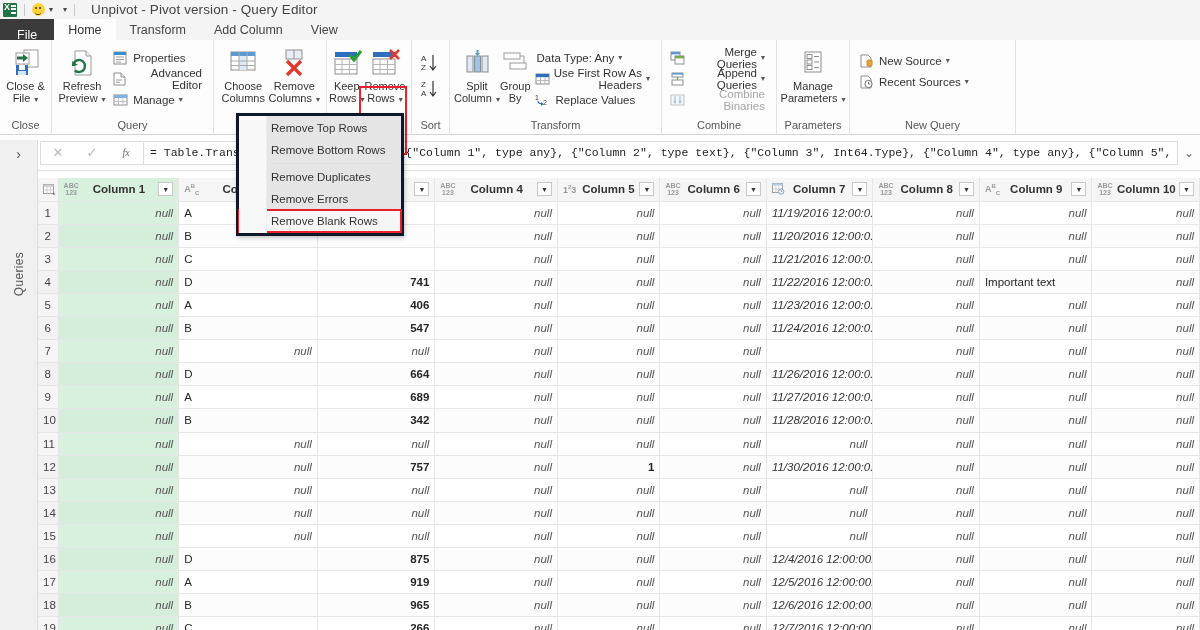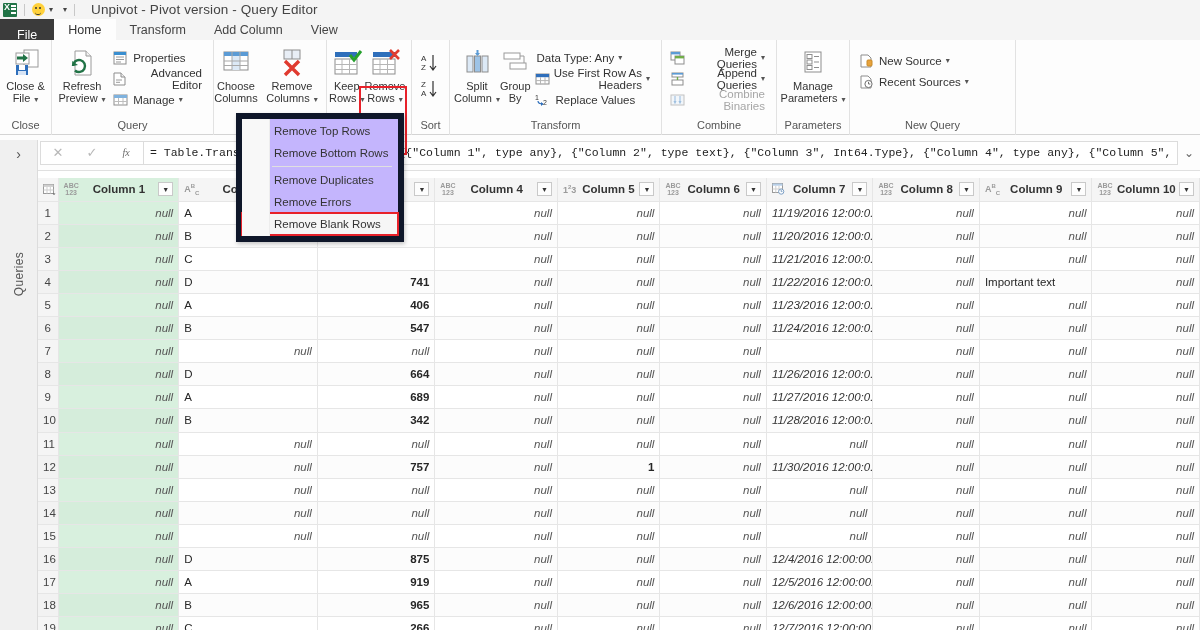--- a/index.html
+++ b/index.html
@@ -83,22 +83,22 @@
   th.corner { width:20px; background:#f5f5f5; }
   td.rownum { width:26px; background:#f5f5f5; text-align:center; color:#444; border-right:1px solid #d8d8d8; font-weight:normal; }
   td.num { text-align:right;font-weight:bold; }
   td.txt { text-align:left; }
   td.nul { text-align:right; font-style:italic; color:#555; }
   td.selcol { background:#d8f0de; }
   tr.alt td { background-image:linear-gradient(rgba(0,0,0,0.012),rgba(0,0,0,0.012)); }
   td.dt { text-align:left; font-style:italic; color:#333; }
 
   
-  .menu { position:absolute; left:236px; top:113px; width:168px; background:#c4b5fd;
-          border:6px solid #0f172a; box-shadow:1px 2px 4px rgba(0,0,0,.22); padding:1px 0; z-index:40; }
+  .menu { position:absolute; left:236px; top:113px; width:168px; background:#e5e5e5;
+          border:3px solid #0f172a; box-shadow:1px 2px 4px rgba(0,0,0,.22); padding:1px 0; z-index:40; }
   .mi { height:22px; display:flex; align-items:center; font-size:11.5px; color:#333; padding-left:2px; }
   .mi .mic { width:24px; display:flex; align-items:center; justify-content:center; }
   .mi .mlb { padding-left:6px; }
   .msep { height:1px; background:#e0e0e0; margin:2px 6px 2px 30px; }
   .mi.hl { outline:2px solid #e8212a; outline-offset:-1px; background:#f6f6f6; }
   .menu-rail { position:absolute; left:0; top:0; bottom:0; width:28px; background:#f8f8f8; border-right:1px solid #ededed; }
 
   svg { display:block; }
 </style>
 </head>
@@ -201,21 +201,21 @@
                 </svg>
             </span>
             <span>Manage</span>
             <span class="caret">▾</span>
           </div>
         </div>
       </div>
       <div class="rgroup-label">Query</div>
     </div>
 
-    <div class="rgroup" style="width:113px;align-items:flex-end;">
+    <div class="rgroup" style="width:113px;">
       <div class="rgroup-body" style="padding-left:4px;">
         <div class="bigbtn">
           <div class="glyph">
             <svg width="32" height="30" viewBox="0 0 32 30">
               <rect x="4" y="4" width="24" height="18" fill="#fff" stroke="#8d8d8d"></rect>
               <rect x="4" y="4" width="24" height="4" fill="#5b9bd5"></rect>
               <rect x="12" y="8" width="8" height="14" fill="#dce9f6"></rect>
               <path d="M12 4v18M20 4v18M4 13h24M4 17.5h24" stroke="#a9a9a9"></path>
             </svg>
           </div>

